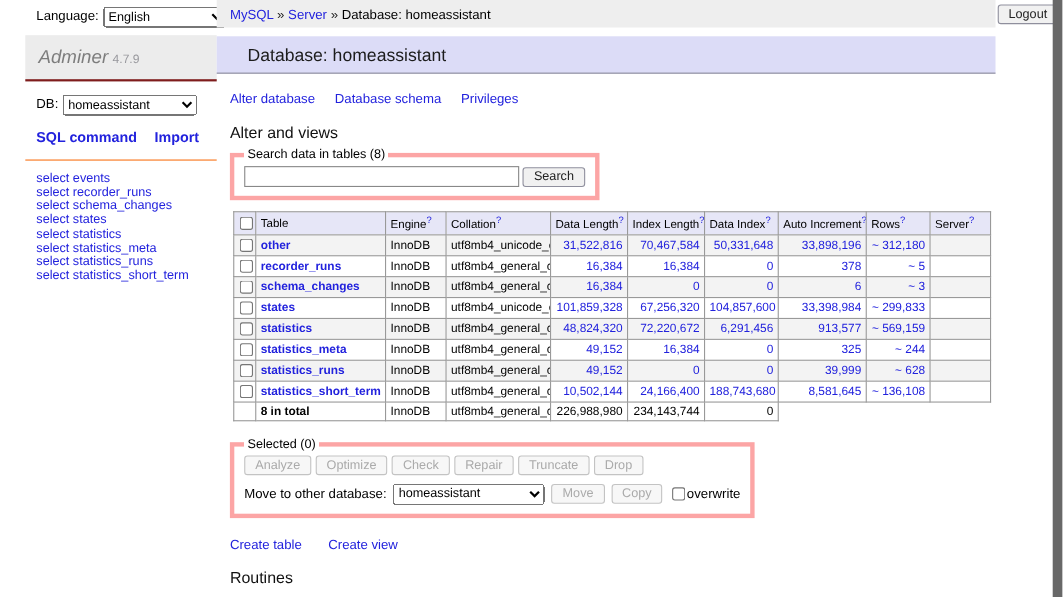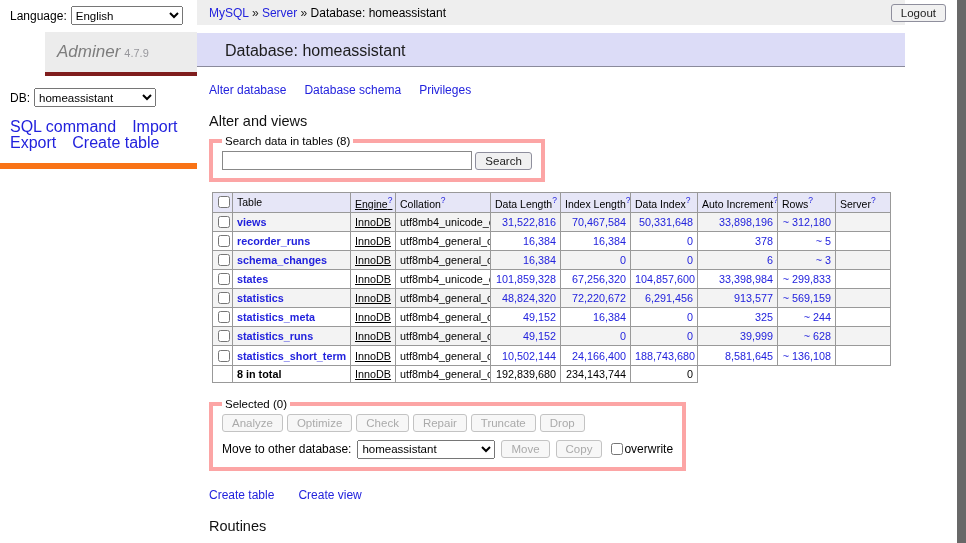--- a/index.html
+++ b/index.html
@@ -6,38 +6,38 @@
   html,body { margin:0; padding:0; }
   body {
     width:966px; height:543px; position:relative; overflow:hidden;
     background:#fff; font-family:"Liberation Sans","DejaVu Sans",sans-serif;
     font-size:12px; color:#000;
   }
   a.lnk { color:#2222dd; text-decoration:none; cursor:pointer; }
   .bold { font-weight:bold; }
 
   
-  #sidebar { position:absolute; left:0; top:0; width:197px; height:100%; background:#fff; }
+  #sidebar { position:absolute; left:0; top:0; width:197px; height:100%; background:#fff;padding-left:23px; }
   .lang-row { padding:6px 0 0 10px; font-size:12px; white-space:nowrap; }
   .lang-row select { width:112px; height:19px; font-size:11.5px; margin-left:4px; }
-  .logo-band { margin-top:7px; background:#ececec; border-bottom:4px solid #7f1d1d; padding:10px 0 10px 12px;margin-left:45px; }
+  .logo-band { margin-top:7px; background:#ececec; border-bottom:2px solid #7f1d1d; padding:10px 0 10px 12px; }
   .brand { font-style:italic; font-size:17px; color:#7d7d7d; }
   .version { font-size:11px; color:#98989d; margin-left:4px; }
   .db-row { padding:12px 0 0 10px; font-size:12px; white-space:nowrap; }
   .db-row select { width:122px; height:19px; font-size:11.5px; margin-left:4px; }
-  .side-actions { padding:12px 0 12px 10px; border-bottom:6px solid #f97316; font-size:16px; line-height:16px; }
+  .side-actions { padding:12px 0 12px 10px; border-bottom:1px solid #f97316; font-size:13px; line-height:16px;font-weight:bold; }
   .side-actions a { margin-right:16px; }
   .side-tables { padding:10px 0 0 10px; }
   .tbl-lnk { display:block; font-size:11.5px; line-height:12.7px; white-space:nowrap; }
 
   
   #main { position:absolute; left:197px; top:0; width:708px; }
   .breadcrumb { height:25px; background:#eeeeee; padding:6px 0 0 12px; font-size:12px; white-space:nowrap; }
   .bc-sep { color:#222; }
-  #logout { position:absolute; top:4px; right:20px; }
+  #logout { position:absolute; top:4px; right:4px; }
   .btn {
     font-family:inherit; font-size:11.5px; color:#222;
     background:#f1f1f1; border:1px solid #8f8f9d; border-radius:3px;
     padding:2px 9px; cursor:pointer;
   }
   .btn:disabled { color:#aaa; border-color:#c3c3c3; background:#f7f7f7; }
   h2.page-title {
     margin:8px 0 0 0; height:34px; background:#dcdcf7; border-bottom:1px solid #8a8a9b;
     font-size:16px; font-weight:normal; color:#1c1c1c; padding:9px 0 0 28px;
   }
@@ -54,21 +54,21 @@
   table.grid { border-collapse:collapse; table-layout:fixed; width:678px; margin:10px 0 0 15px; }
   table.grid th, table.grid td {
     border:1px solid #999; padding:2px 4px; white-space:nowrap; overflow:hidden;
     font-size:10.8px; height:17px;
   }
   table.grid th { background:#e6e6f7; font-weight:normal; text-align:left; font-size:10.5px; }
   th.th-table { font-weight:bold; text-align:center;margin-left:28px; }
   .help { vertical-align:super; font-size:8.5px; color:#2222dd; text-decoration:none; }
   .c-chk { width:20px; text-align:center; padding:1px 2px; }
   .c0 { width:118px; }
-  .c1 { width:45px;text-decoration:underline; }
+  .c1 { width:55px; }
   .c2 { width:95px; font-size:10.4px; }
   .c3 { width:70px; }
   .c4 { width:70px; }
   .c5 { width:67px; }
   .c6 { width:80px; }
   .c7 { width:58px; }
   .c8 { width:55px; }
   tr.odd td { background:#f3f3f3; }
   td.num { text-align:right; color:#2222dd; }
   td.numb { text-align:right; color:#000; }
@@ -96,21 +96,30 @@
     <span>Language:</span><select><option>English</option></select>
   </div>
   <div class="logo-band">
     <span class="brand">Adminer</span><span class="version">4.7.9</span>
   </div>
   <div class="db-row">
     <span>DB:</span><select><option>homeassistant</option></select>
   </div>
   <div class="side-actions">
       <div><a class="lnk" href="#">SQL command</a><a class="lnk" href="#">Import</a></div>
-      <div><a class="lnk" href="#">Export</a><a class="lnk" href="#">Create table</a></div>
+    </div>
+  <div class="side-tables">
+      <a class="lnk tbl-lnk" href="#">select events</a>
+      <a class="lnk tbl-lnk" href="#">select recorder_runs</a>
+      <a class="lnk tbl-lnk" href="#">select schema_changes</a>
+      <a class="lnk tbl-lnk" href="#">select states</a>
+      <a class="lnk tbl-lnk" href="#">select statistics</a>
+      <a class="lnk tbl-lnk" href="#">select statistics_meta</a>
+      <a class="lnk tbl-lnk" href="#">select statistics_runs</a>
+      <a class="lnk tbl-lnk" href="#">select statistics_short_term</a>
     </div>
 </div>
 
 <div id="main">
   <div class="breadcrumb"><a class="lnk" href="#">MySQL</a><span class="bc-sep"> » </span><a class="lnk" href="#">Server</a><span class="bc-sep"> » </span><span>Database: homeassistant</span></div>
   <h2 class="page-title">Database: homeassistant</h2>
   <div class="nav-links"><a class="lnk" href="#">Alter database</a><a class="lnk" href="#">Database schema</a><a class="lnk" href="#">Privileges</a></div>
   <h3 class="section">Alter and views</h3>
 
   <fieldset id="search-fieldset">
@@ -142,21 +151,21 @@
           <th class="c4"><span>Index Length</span><a class="help" href="#">?</a></th>
           <th class="c5"><span>Data Index</span><a class="help" href="#">?</a></th>
           <th class="c6"><span>Auto Increment</span><a class="help" href="#">?</a></th>
           <th class="c7"><span>Rows</span><a class="help" href="#">?</a></th>
           <th class="c8"><span>Server</span><a class="help" href="#">?</a></th>
         </tr>
       </thead>
     <tbody>
         <tr class="odd">
           <td class="c-chk"><input type="checkbox" style=""></td>
-          <td class="c0"><a class="lnk bold" href="#">views</a></td>
+          <td class="c0"><a class="lnk bold" href="#">other</a></td>
           <td class="c1">InnoDB</td>
           <td class="c2">utf8mb4_unicode_ci</td>
           <td class="c3 num">31,522,816</td>
           <td class="c4 num">70,467,584</td>
           <td class="c5 num">50,331,648</td>
           <td class="c6 num">33,898,196</td>
           <td class="c7 num">~ 312,180</td>
           <td class="c8"></td>
         </tr>
         <tr class="">
@@ -241,21 +250,21 @@
           <td class="c5 num">188,743,680</td>
           <td class="c6 num">8,581,645</td>
           <td class="c7 num">~ 136,108</td>
           <td class="c8"></td>
         </tr>
         <tr>
           <td class="c-chk"></td>
           <td class="c0 bold">8 in total</td>
           <td class="c1">InnoDB</td>
           <td class="c2">utf8mb4_general_ci</td>
-          <td class="c3 numb">192,839,680</td>
+          <td class="c3 numb">226,988,980</td>
           <td class="c4 numb">234,143,744</td>
           <td class="c5 numb">0</td>
         </tr>
       </tbody>
   </table>
 
   <fieldset id="selected-fieldset">
     <legend>Selected (0)</legend>
     <div class="ops-row"><button class="btn" disabled="">Analyze</button><button class="btn" disabled="">Optimize</button><button class="btn" disabled="">Check</button><button class="btn" disabled="">Repair</button><button class="btn" disabled="">Truncate</button><button class="btn" disabled="">Drop</button></div>
     <div class="move-row">

